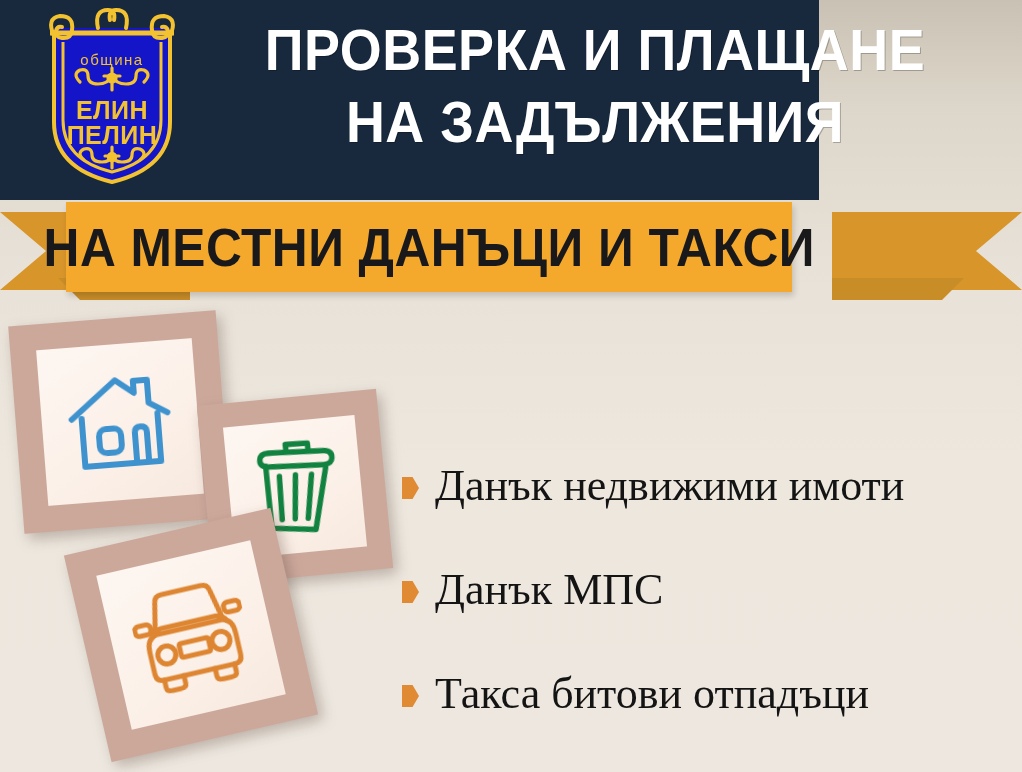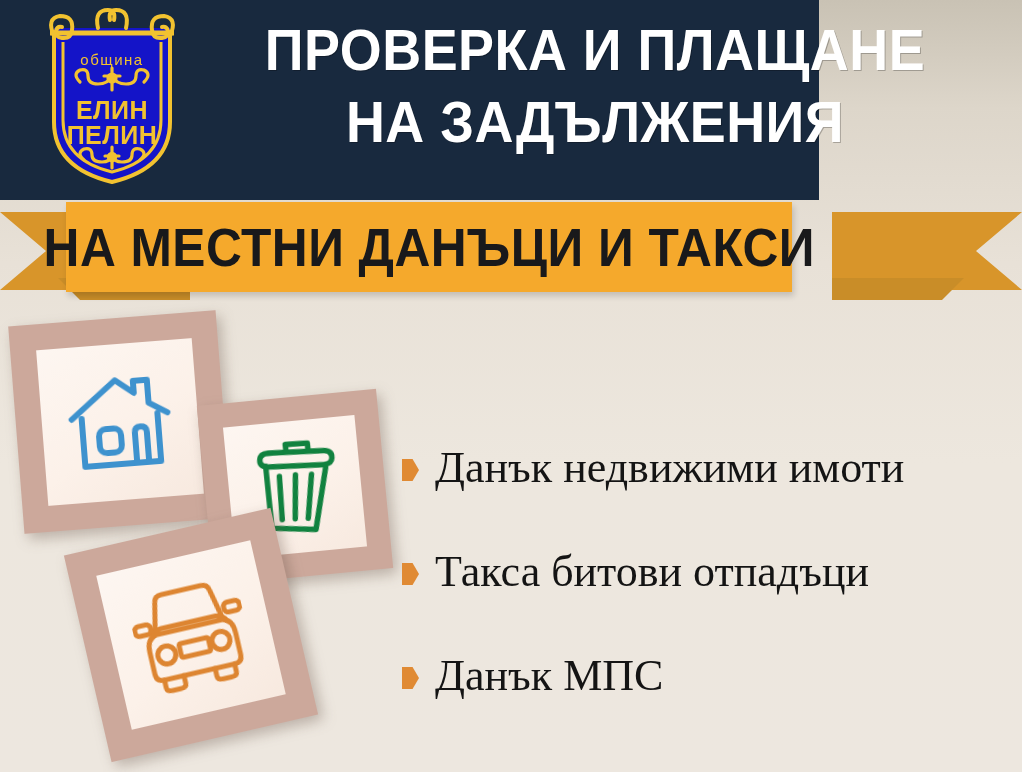--- a/index.html
+++ b/index.html
@@ -150,21 +150,21 @@
   #stamp-trash svg { left: 46px; top: 44px; width: 90px; height: 94px; }
 
   #stamp-car { left: 85px;  top: 529px; width: 212px; height: 212px; transform: rotate(-13deg); }
   #stamp-car .stamp-inner { left: 27px; top: 27px; width: 158px; height: 158px; }
   #stamp-car svg { left: 50px; top: 52px; width: 112px; height: 108px; }
 
   
   .tax-list {
     position: absolute;
     left: 402px;
-    top: 416px;
+    top: 434px;
     width: 610px;
     z-index: 4;
   }
   .tax-item {
     display: flex;
     align-items: center;
     height: 104px;
   }
   .bullet {
     flex: 0 0 auto;
@@ -300,23 +300,23 @@
 
   <div class="tax-list">
 
     <div class="tax-item">
       <span class="bullet"></span>
       <span class="tax-label">Данък недвижими имоти</span>
     </div>
 
     <div class="tax-item">
       <span class="bullet"></span>
-      <span class="tax-label">Такса битови отпадъци</span>
+      <span class="tax-label">Данък МПС</span>
     </div>
 
     <div class="tax-item">
       <span class="bullet"></span>
-      <span class="tax-label">Данък МПС</span>
+      <span class="tax-label">Такса битови отпадъци</span>
     </div>
 
   </div>
 
 </div>
 
 </body></html>

